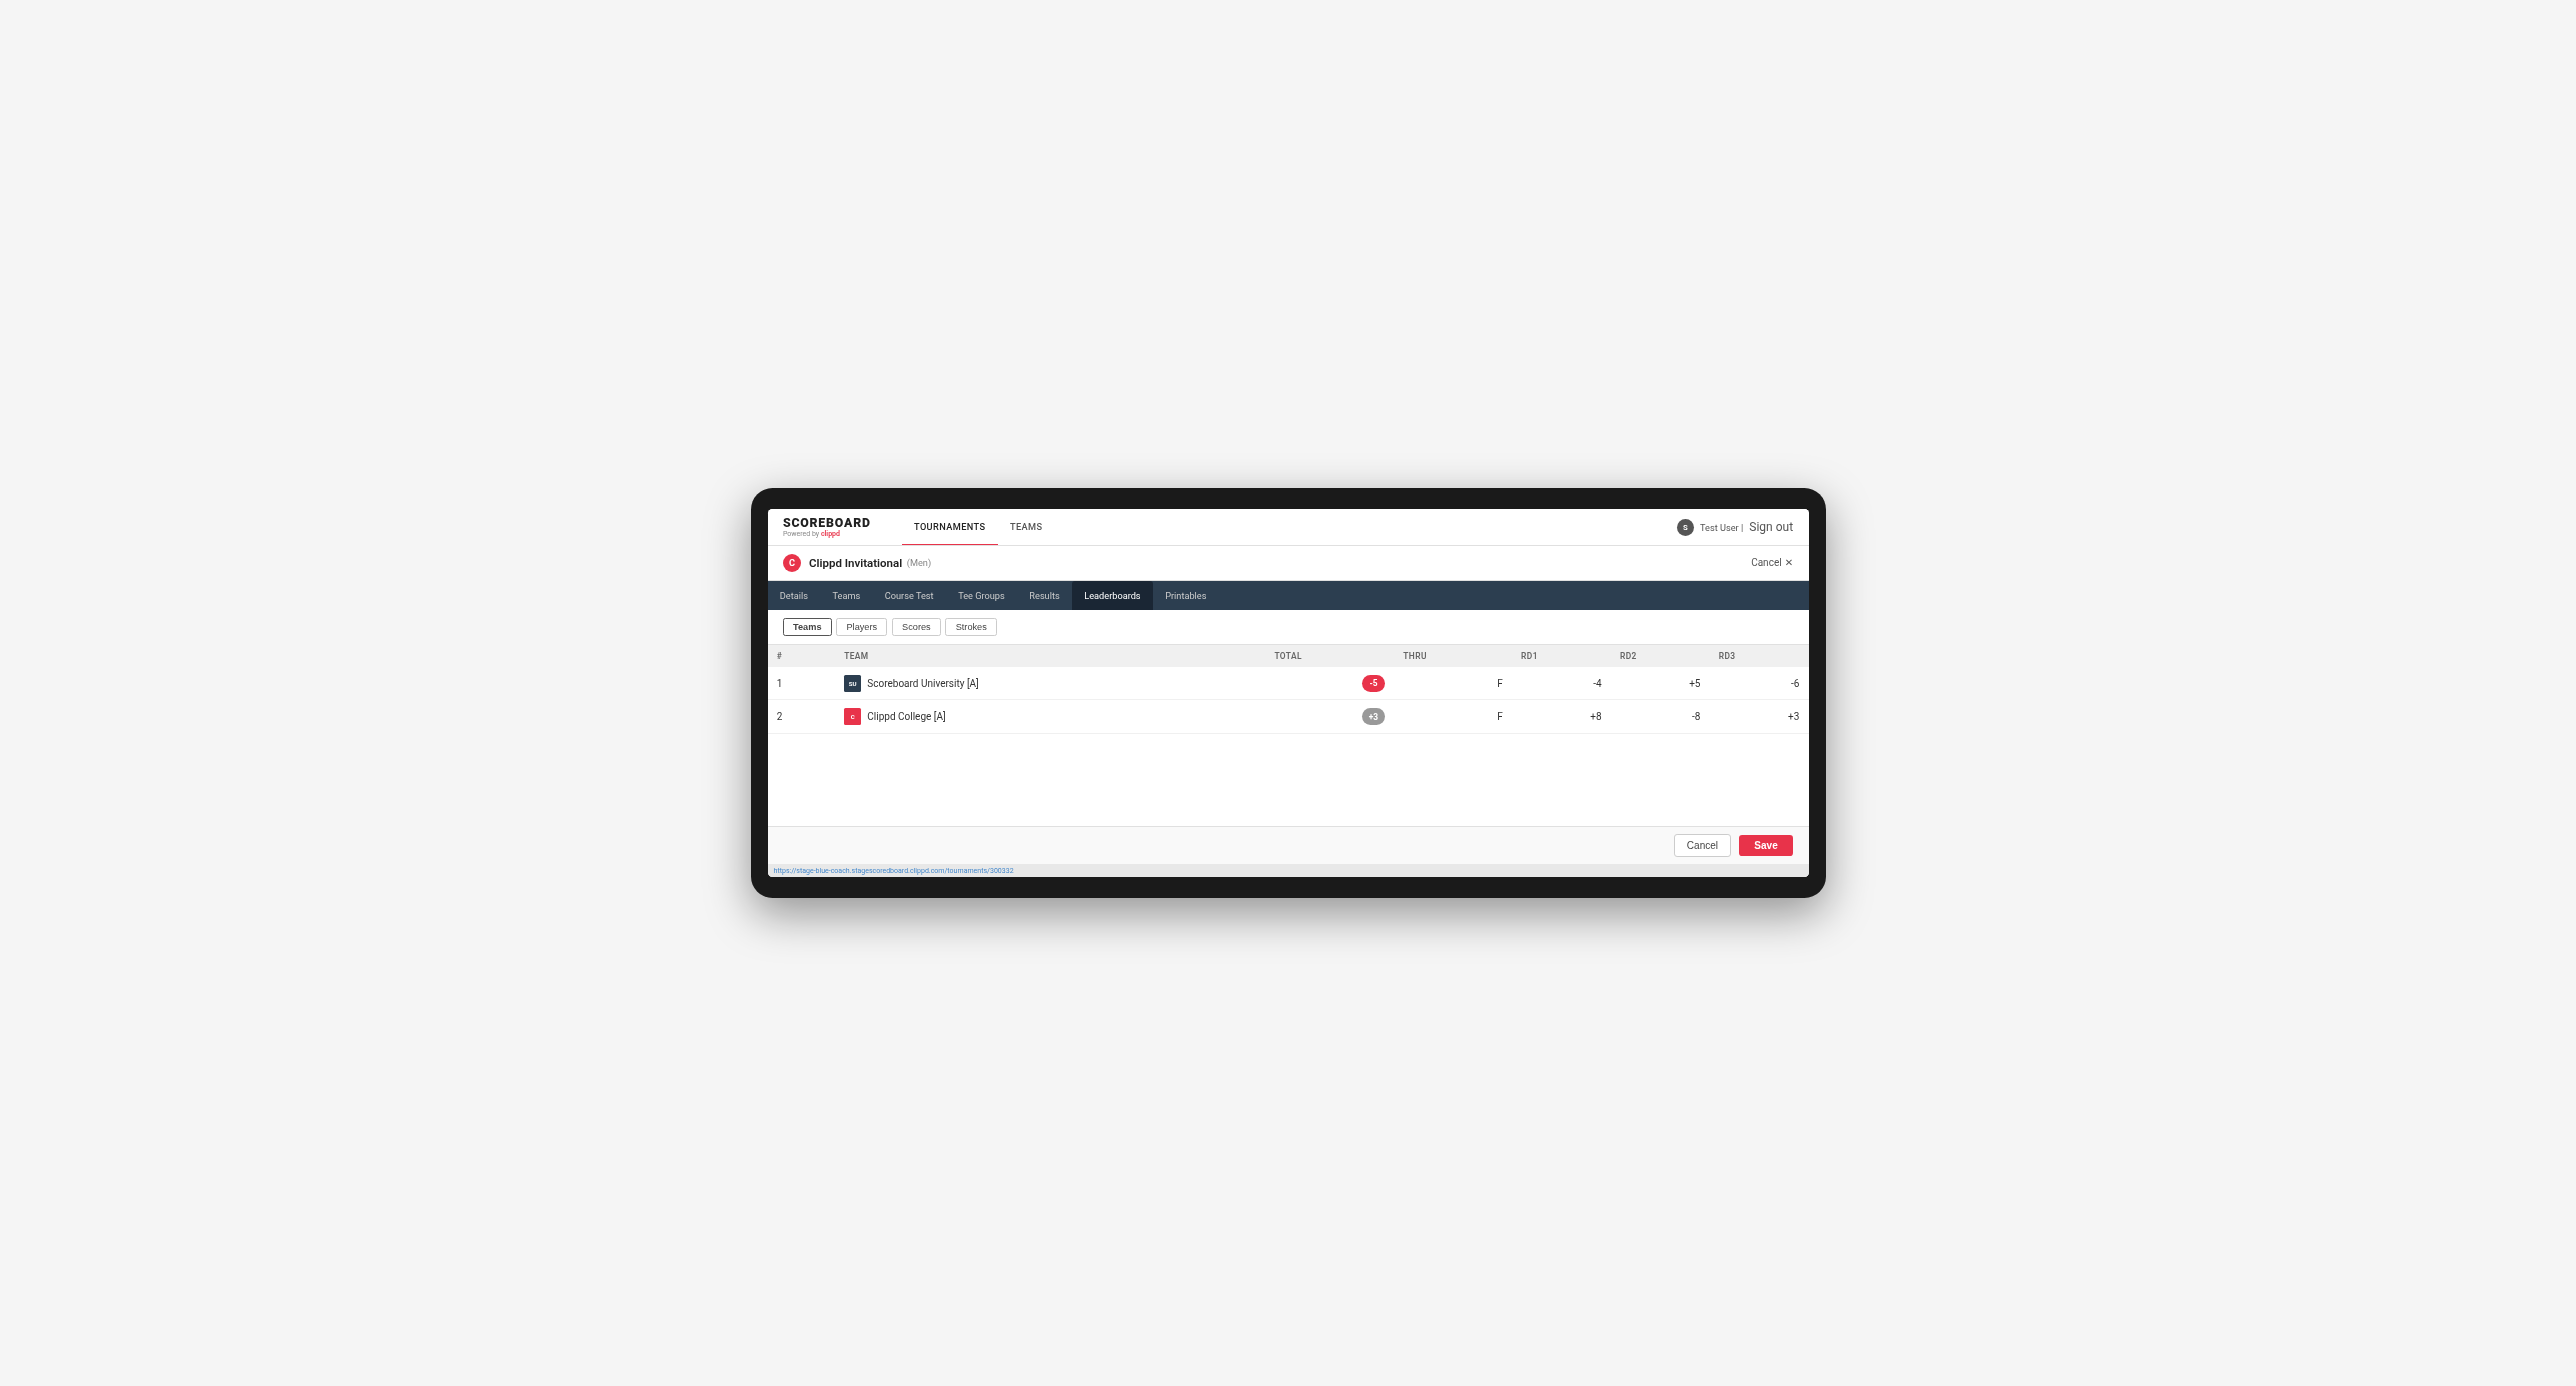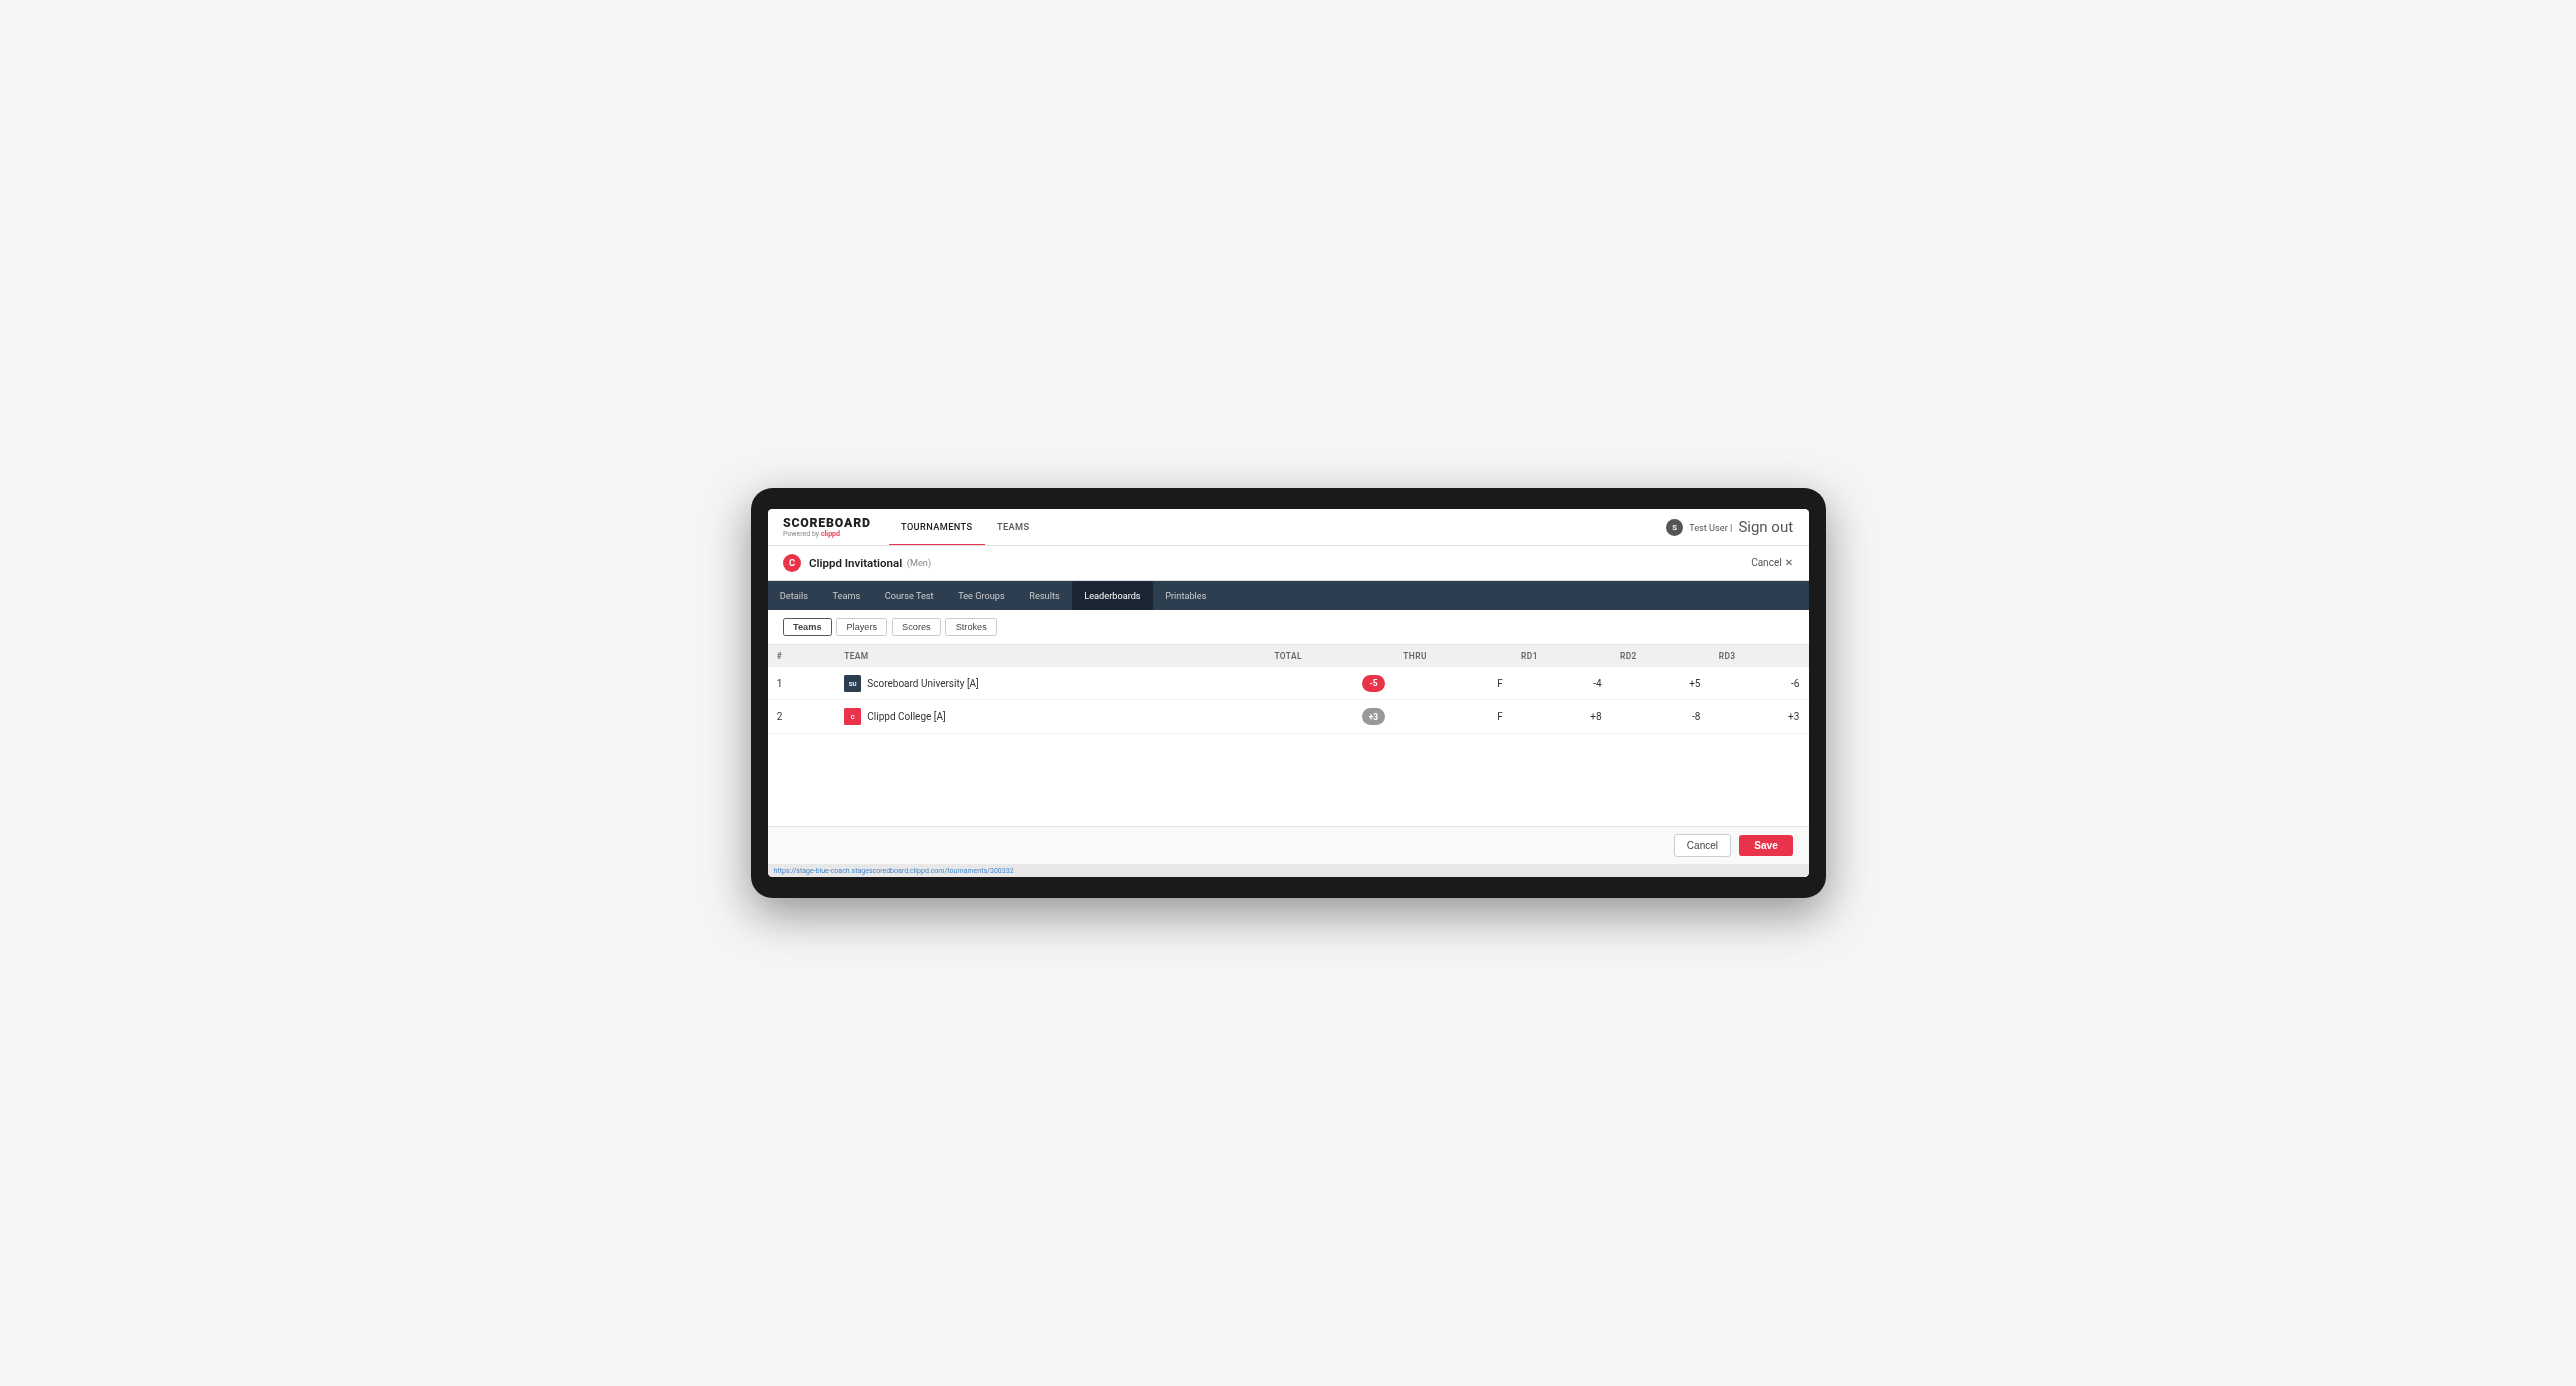--- a/index.html
+++ b/index.html
@@ -48,21 +48,21 @@
       background: #fff;
       border-bottom: 0.8px solid #e0e0e0;
       display: flex;
       align-items: center;
       padding: 0 15.4px;
       height: 37px;
     }
     .logo-area {
       display: flex;
       flex-direction: column;
-      margin-right: 18px;
+      margin-right: 31px;
     }
     .logo-scoreboard {
       font-size: 12.3px;
       font-weight: 900;
       letter-spacing: 0.8px;
       color: #222;
       text-transform: uppercase;
     }
     .logo-powered {
       font-size: 7px;
@@ -109,21 +109,21 @@
       color: #fff;
       display: flex;
       align-items: center;
       justify-content: center;
       font-size: 7.7px;
       font-weight: 700;
     }
     .sign-out {
       color: #555;
       cursor: pointer;
-      font-size: 15px;
+      font-size: 12px;
     }
     
     .tournament-header {
       background: #fff;
       padding: 7.7px 15.4px;
       display: flex;
       align-items: center;
       border-bottom: 0.8px solid #e0e0e0;
     }
     .tournament-icon {

